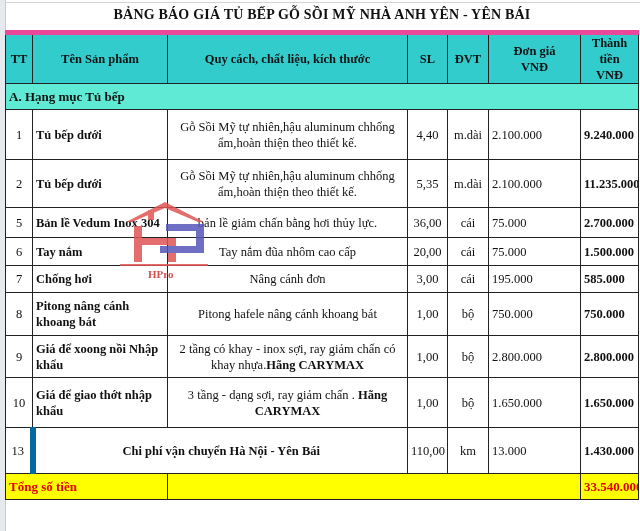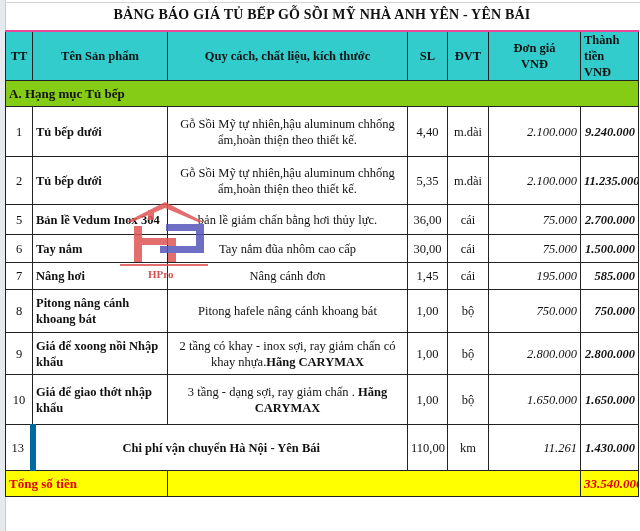--- a/index.html
+++ b/index.html
@@ -2,26 +2,26 @@
 <html><head>
 <meta charset="utf-8">
 <style>
   html, body { margin:0; padding:0; }
   body { width:640px; height:531px; overflow:hidden; background:#fff; font-family:"Liberation Serif", serif; position:relative; }
   .sheet { position:absolute; left:0; top:0; width:640px; height:531px; background:#fff; }
   .rowhdr-strip { position:absolute; left:0; top:0; width:5px; height:531px; background:#e6e9ee; border-right:1px solid #c8ccd2; }
   .gridline-top { position:absolute; left:5px; top:0; width:635px; height:2px; border-bottom:1px solid #d4d4d4; }
   table { position:absolute; left:5px; top:0; border-collapse:collapse; table-layout:fixed; width:633px; }
   td { border:1px solid #222; padding:0 3px; font-size:12.5px; color:#111; overflow:hidden; line-height:16px; }
-  .title td { border:none; border-bottom:2px solid #ec4899; height:30px; text-align:center; font-weight:bold; font-size:14px; letter-spacing:0.2px; }
+  .title td { border:none; border-bottom:5px solid #ec4899; height:30px; text-align:center; font-weight:bold; font-size:14px; letter-spacing:0.2px; }
   .hdr td { background:#33cccc; font-weight:bold; text-align:center; height:39px; font-size:12.5px; }
-  .hdr td.right { text-align:left;margin-top:45px; }
-  .section td { background:#84cc16; font-weight:bold; height:25px; font-size:13px; border-left:1px solid #222;margin-left:40px; }
+  .hdr td.right { text-align:center;margin-top:45px; }
+  .section td { background:#5eead4; font-weight:bold; height:25px; font-size:13px; border-left:1px solid #222;margin-left:40px; }
   .c { text-align:center; }
-  .r { text-align:right;font-style:italic; }
+  .r { text-align:left; }
   .b { font-weight:bold; }
   .name { font-weight:bold;border-radius:6px; }
   .total td { background:#ffff00; color:#e00000; font-weight:bold; height:25px; font-size:13px; }
   .logo { position:absolute; left:118px; top:200px; width:95px; height:80px; pointer-events:none; opacity:0.85; }
 </style>
 </head>
 <body>
 
 <div class="sheet">
   <div class="rowhdr-strip"></div>
@@ -78,30 +78,30 @@
       <td class="c">bản lề giảm chấn bằng hơi thủy lực.</td>
       <td class="c">36,00</td>
       <td class="c">cái</td>
       <td class="r">75.000</td>
       <td class="r b">2.700.000</td>
     </tr>
     <tr style="height:28px">
       <td class="c">6</td>
       <td class="name">Tay nắm</td>
       <td class="c">Tay nắm đũa nhôm cao cấp</td>
-      <td class="c">30,00</td>
+      <td class="c">20,00</td>
       <td class="c">cái</td>
       <td class="r">75.000</td>
       <td class="r b">1.500.000</td>
     </tr>
     <tr style="height:27px">
       <td class="c">7</td>
-      <td class="name">Nâng hơi</td>
+      <td class="name">Chống hơi</td>
       <td class="c">Nâng cánh đơn</td>
-      <td class="c">1,45</td>
+      <td class="c">3,00</td>
       <td class="c">cái</td>
       <td class="r">195.000</td>
       <td class="r b">585.000</td>
     </tr>
     <tr style="height:43px">
       <td class="c">8</td>
       <td class="name">Pitong nâng cánh khoang bát</td>
       <td class="c">Pitong hafele nâng cánh khoang bát</td>
       <td class="c">1,00</td>
       <td class="c">bộ</td>
@@ -125,21 +125,21 @@
       <td class="c">bộ</td>
       <td class="r">1.650.000</td>
       <td class="r b">1.650.000</td>
     </tr>
 
     <tr style="height:46px">
       <td class="c">13</td>
       <td colspan="2" class="c b" style="border-left:6px solid #0369a1">Chi phí vận chuyển Hà Nội - Yên Bái</td>
       <td class="c">110,00</td>
       <td class="c">km</td>
-      <td class="r">11.261</td>
+      <td class="r">13.000</td>
       <td class="r b">1.430.000</td>
     </tr>
     <tr class="total">
       <td colspan="2">Tổng số tiền</td>
       <td colspan="4"></td>
       <td class="r">33.540.000</td>
     </tr>
   </tbody>
     </table>
 

